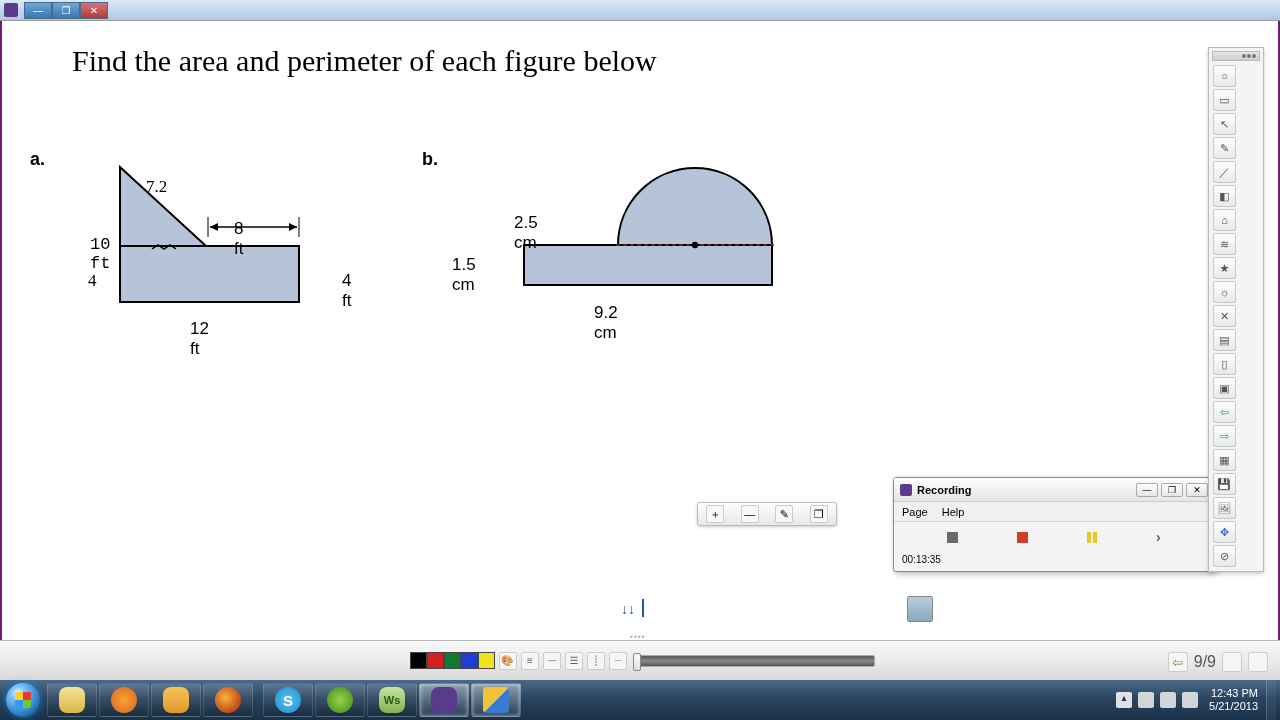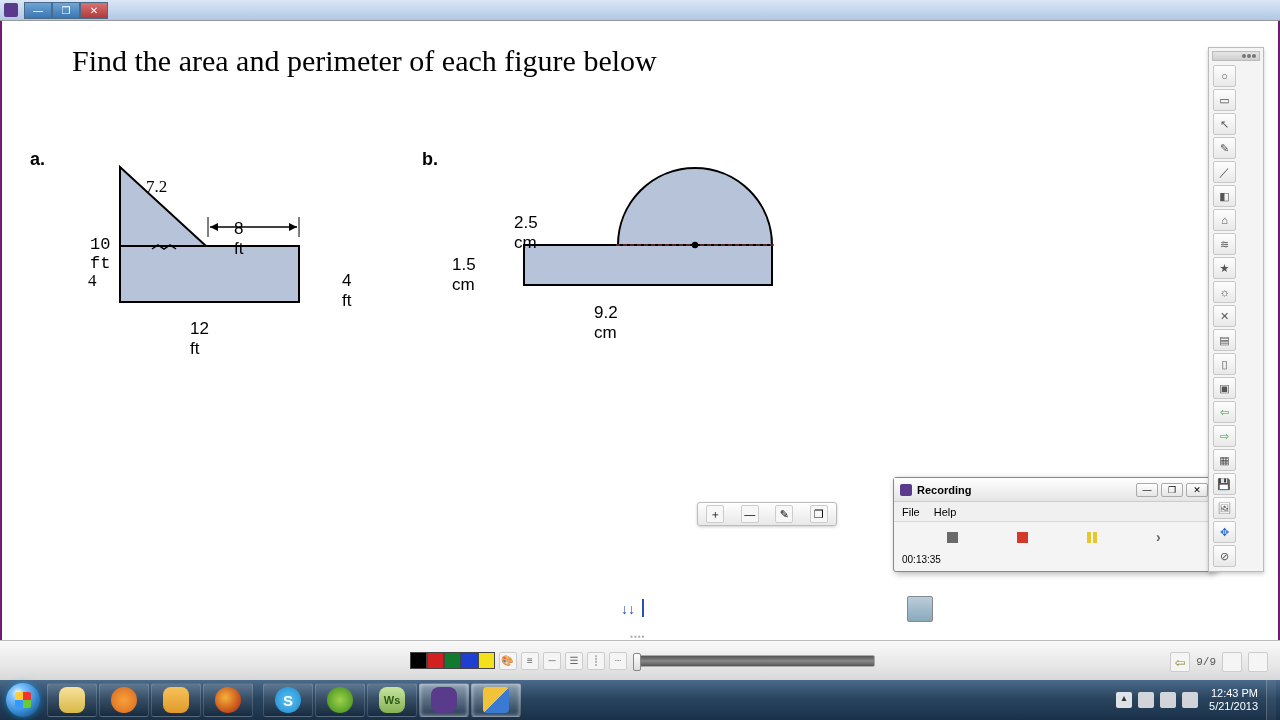--- a/index.html
+++ b/index.html
@@ -46,21 +46,21 @@
 .arrows{position:absolute;left:619px;top:580px;font-size:14px;color:#2a4ec2;font-weight:bold;}
 
 .bottombar{position:absolute;left:0;right:0;bottom:0;height:40px;background:linear-gradient(#f9f9f9 0%,#e8e8e8 60%,#d8d8d8 100%);border-top:1px solid #bbb;display:flex;align-items:center;padding:0 4px;}
 .palette{display:flex;margin-left:406px;}
 .swatch{width:17px;height:17px;border:1px solid #444;margin-right:0;}
 .bbic{width:18px;height:18px;border:1px solid #ccc;margin:0 2px;background:#f5f5f5;border-radius:2px;display:flex;align-items:center;justify-content:center;font-size:10px;color:#666;}
 .slider{width:240px;height:12px;border:1px solid #aaa;background:linear-gradient(#555,#888 50%,#555);border-radius:2px;margin:0 6px;position:relative;}
 .slider .thumb{position:absolute;left:-3px;top:-3px;width:8px;height:18px;background:linear-gradient(#fff,#ddd);border:1px solid #888;border-radius:2px;}
 .rcluster{position:absolute;right:12px;bottom:8px;display:flex;align-items:center;gap:6px;}
 .rcluster .ico{width:20px;height:20px;border:1px solid #ccc;background:#f5f5f5;border-radius:2px;}
-.pgnum{font-size:11px;color:#555;font-family:Liberation Mono, monospace;}
+.pgnum{font-size:16px;color:#555;}
 
 .taskbar{height:40px;background:linear-gradient(to bottom,#4b6a8a 0%,#2a4560 45%,#1a3048 100%);display:flex;align-items:center;position:relative;}
 .start{width:46px;height:40px;display:flex;align-items:center;justify-content:center;}
 .orb{width:34px;height:34px;border-radius:50%;background:radial-gradient(circle at 35% 30%,#fff 0%,#7fc3ff 20%,#3a8ed6 55%,#0a3a6a 100%);box-shadow:0 0 6px rgba(0,170,255,.6);position:relative;}
 .orb::after{content:"";position:absolute;left:9px;top:9px;width:16px;height:16px;background:conic-gradient(#e33 0 90deg,#6c3 90deg 180deg,#39f 180deg 270deg,#fc3 270deg 360deg);border-radius:2px;transform:rotate(0deg);}
 .tbn{width:50px;height:34px;margin:0 1px;border:1px solid rgba(255,255,255,.15);border-radius:3px;background:linear-gradient(to bottom,rgba(255,255,255,.15),rgba(0,0,0,.15));display:flex;align-items:center;justify-content:center;}
 .tbic{width:26px;height:26px;border-radius:8px;}
 .tray{position:absolute;right:0;top:0;height:40px;display:flex;align-items:center;padding-right:4px;}
 .tray .clk{color:#fff;font-size:11px;text-align:right;line-height:1.15;padding:0 8px;}
 .tray .ic{width:16px;height:16px;margin:0 3px;opacity:.85;background:#cde;border-radius:2px;}
@@ -138,21 +138,21 @@
       <div class="rectitle">
         <span style="width:12px;height:12px;background:#5a3a8a;border-radius:2px;margin-right:5px;"></span>
         <span class="t">Recording</span>
         <div class="rbtns">
           <div>—</div>
           <div>❐</div>
           <div>✕</div>
         </div>
       </div>
       <div class="menu">
-        <span>File</span>
+        <span>Page</span>
         <span>Help</span>
       </div>
       <div class="ctls">
         <div class="sq" style="background:#6a6a6a;"></div>
         <div class="sq" style="background:#d23a2a;"></div>
         <div style="display:flex;gap:2px;">
             <div style="width:4px;height:11px;background:#e8c72a;"></div>
             <div style="width:4px;height:11px;background:#e8c72a;"></div>
           </div>
         <div style="font-size:14px;color:#666;font-weight:bold;">›</div>

